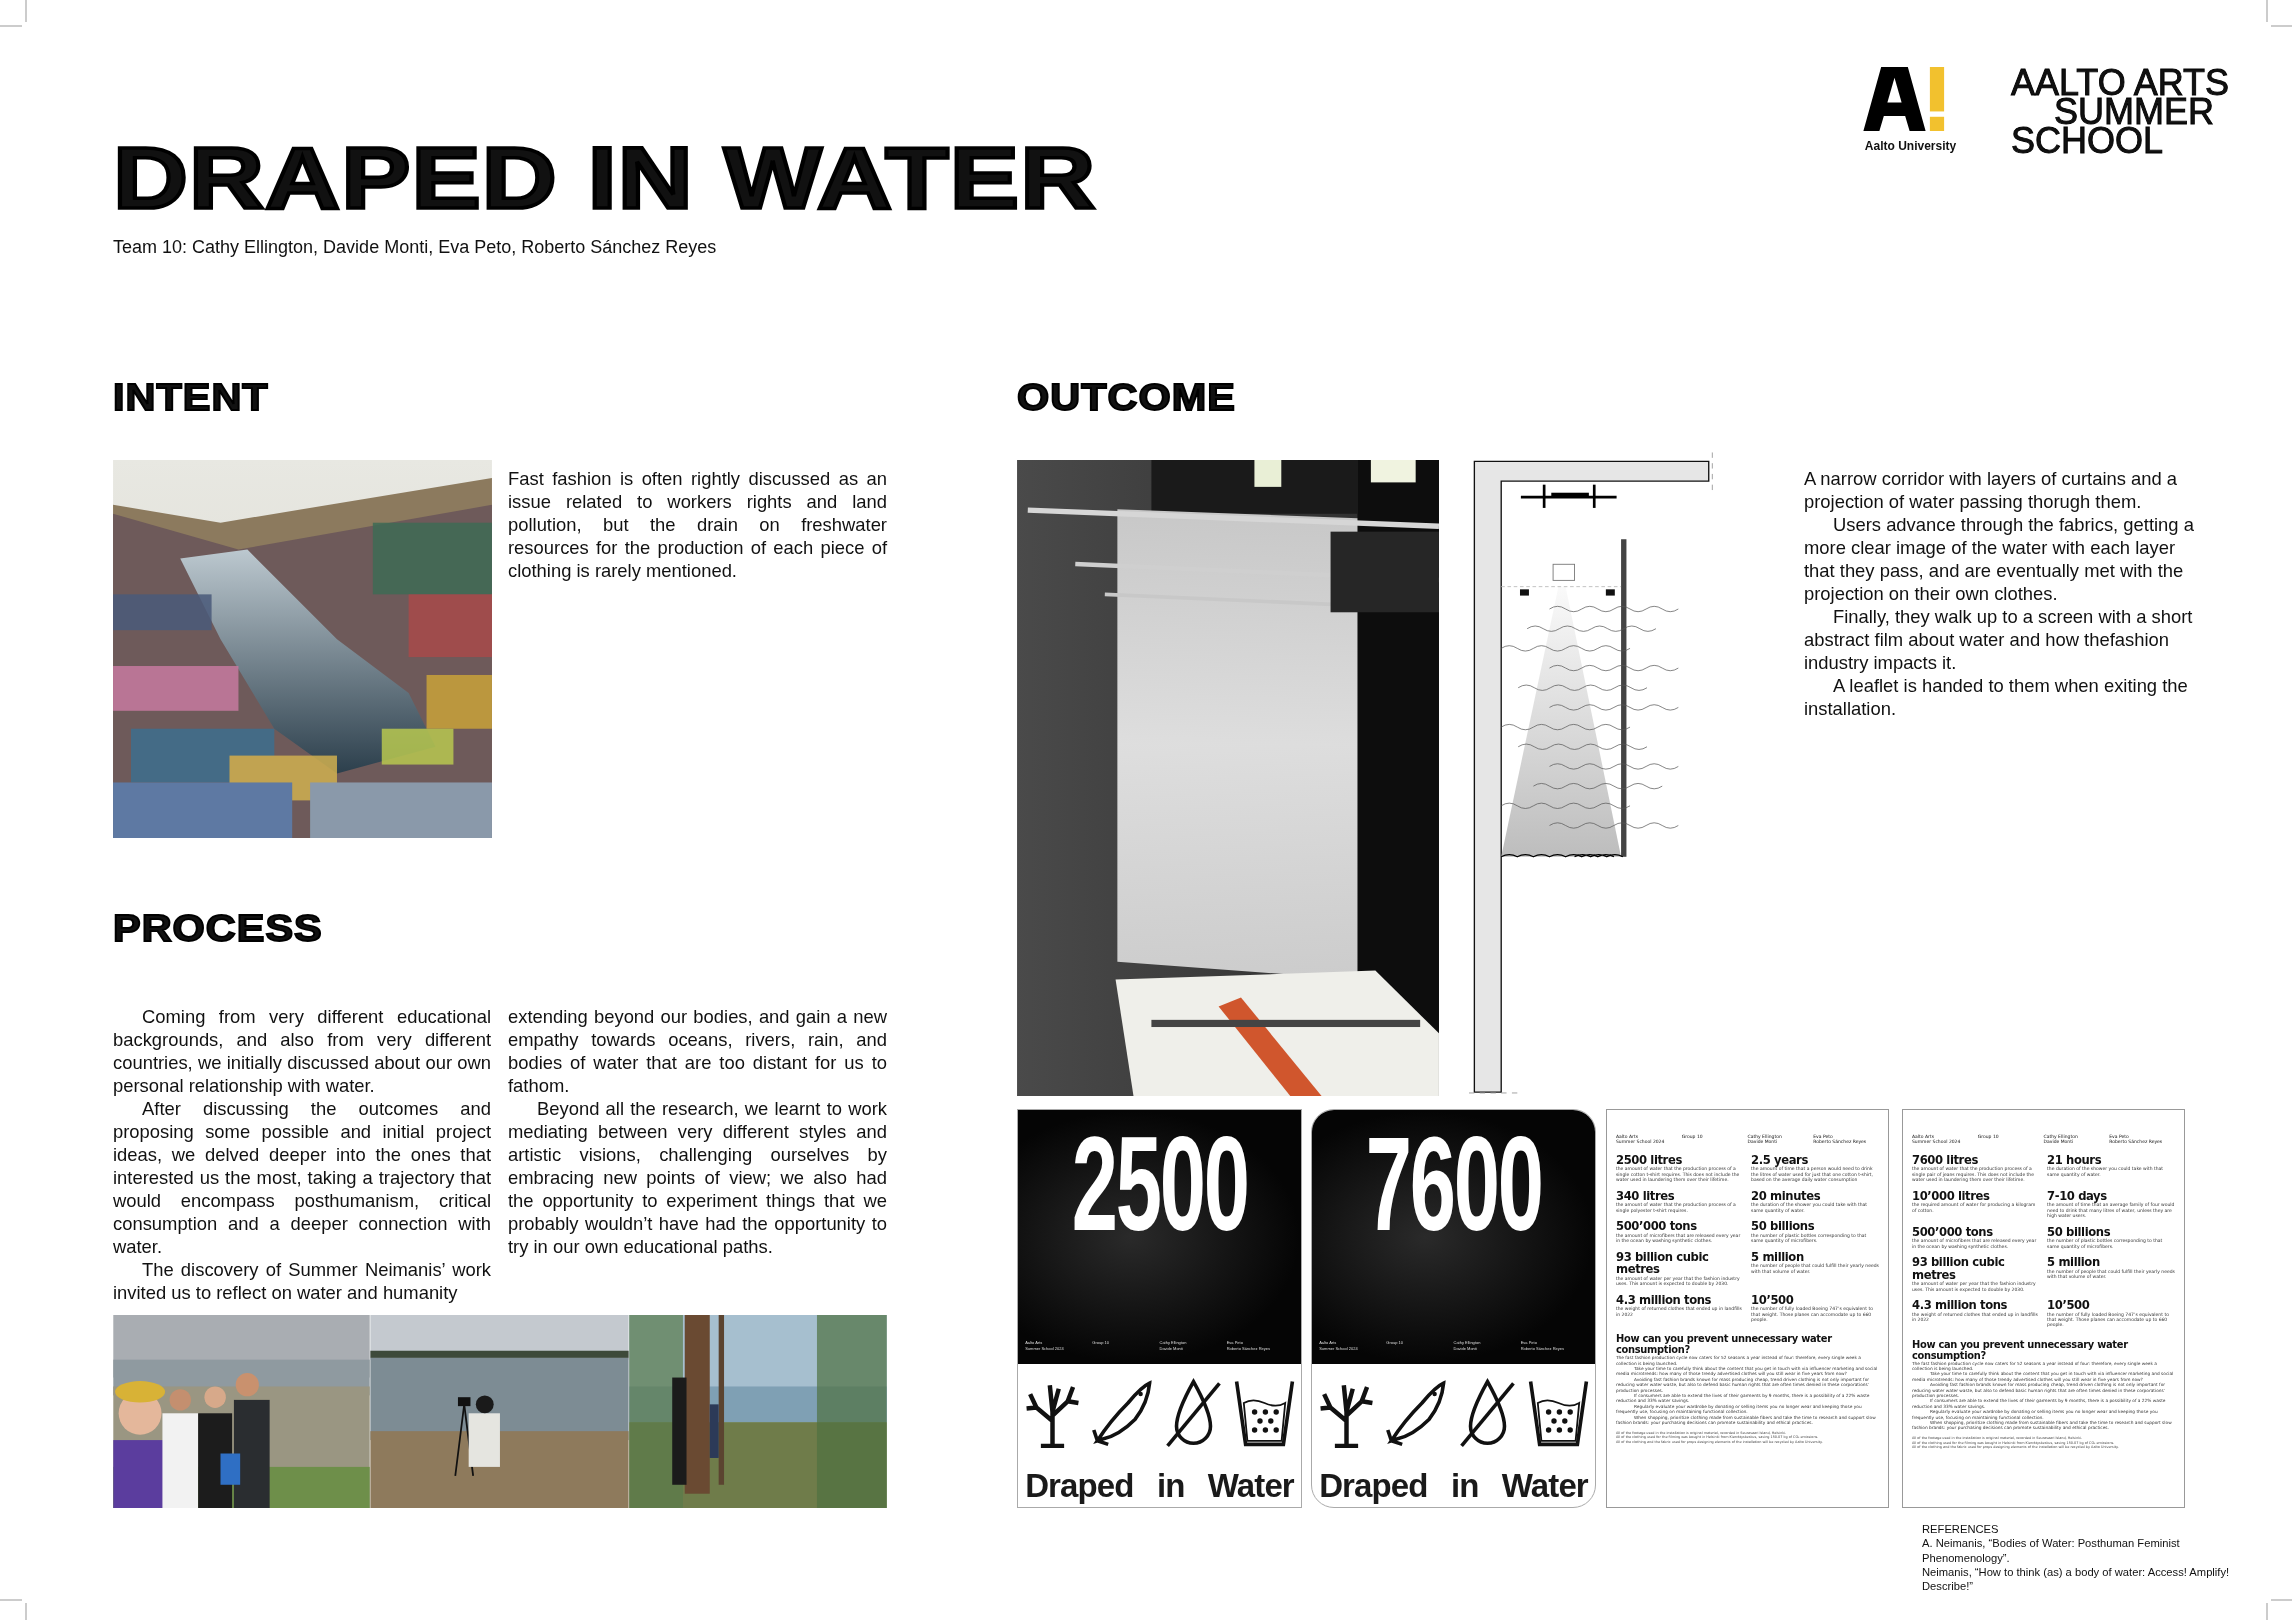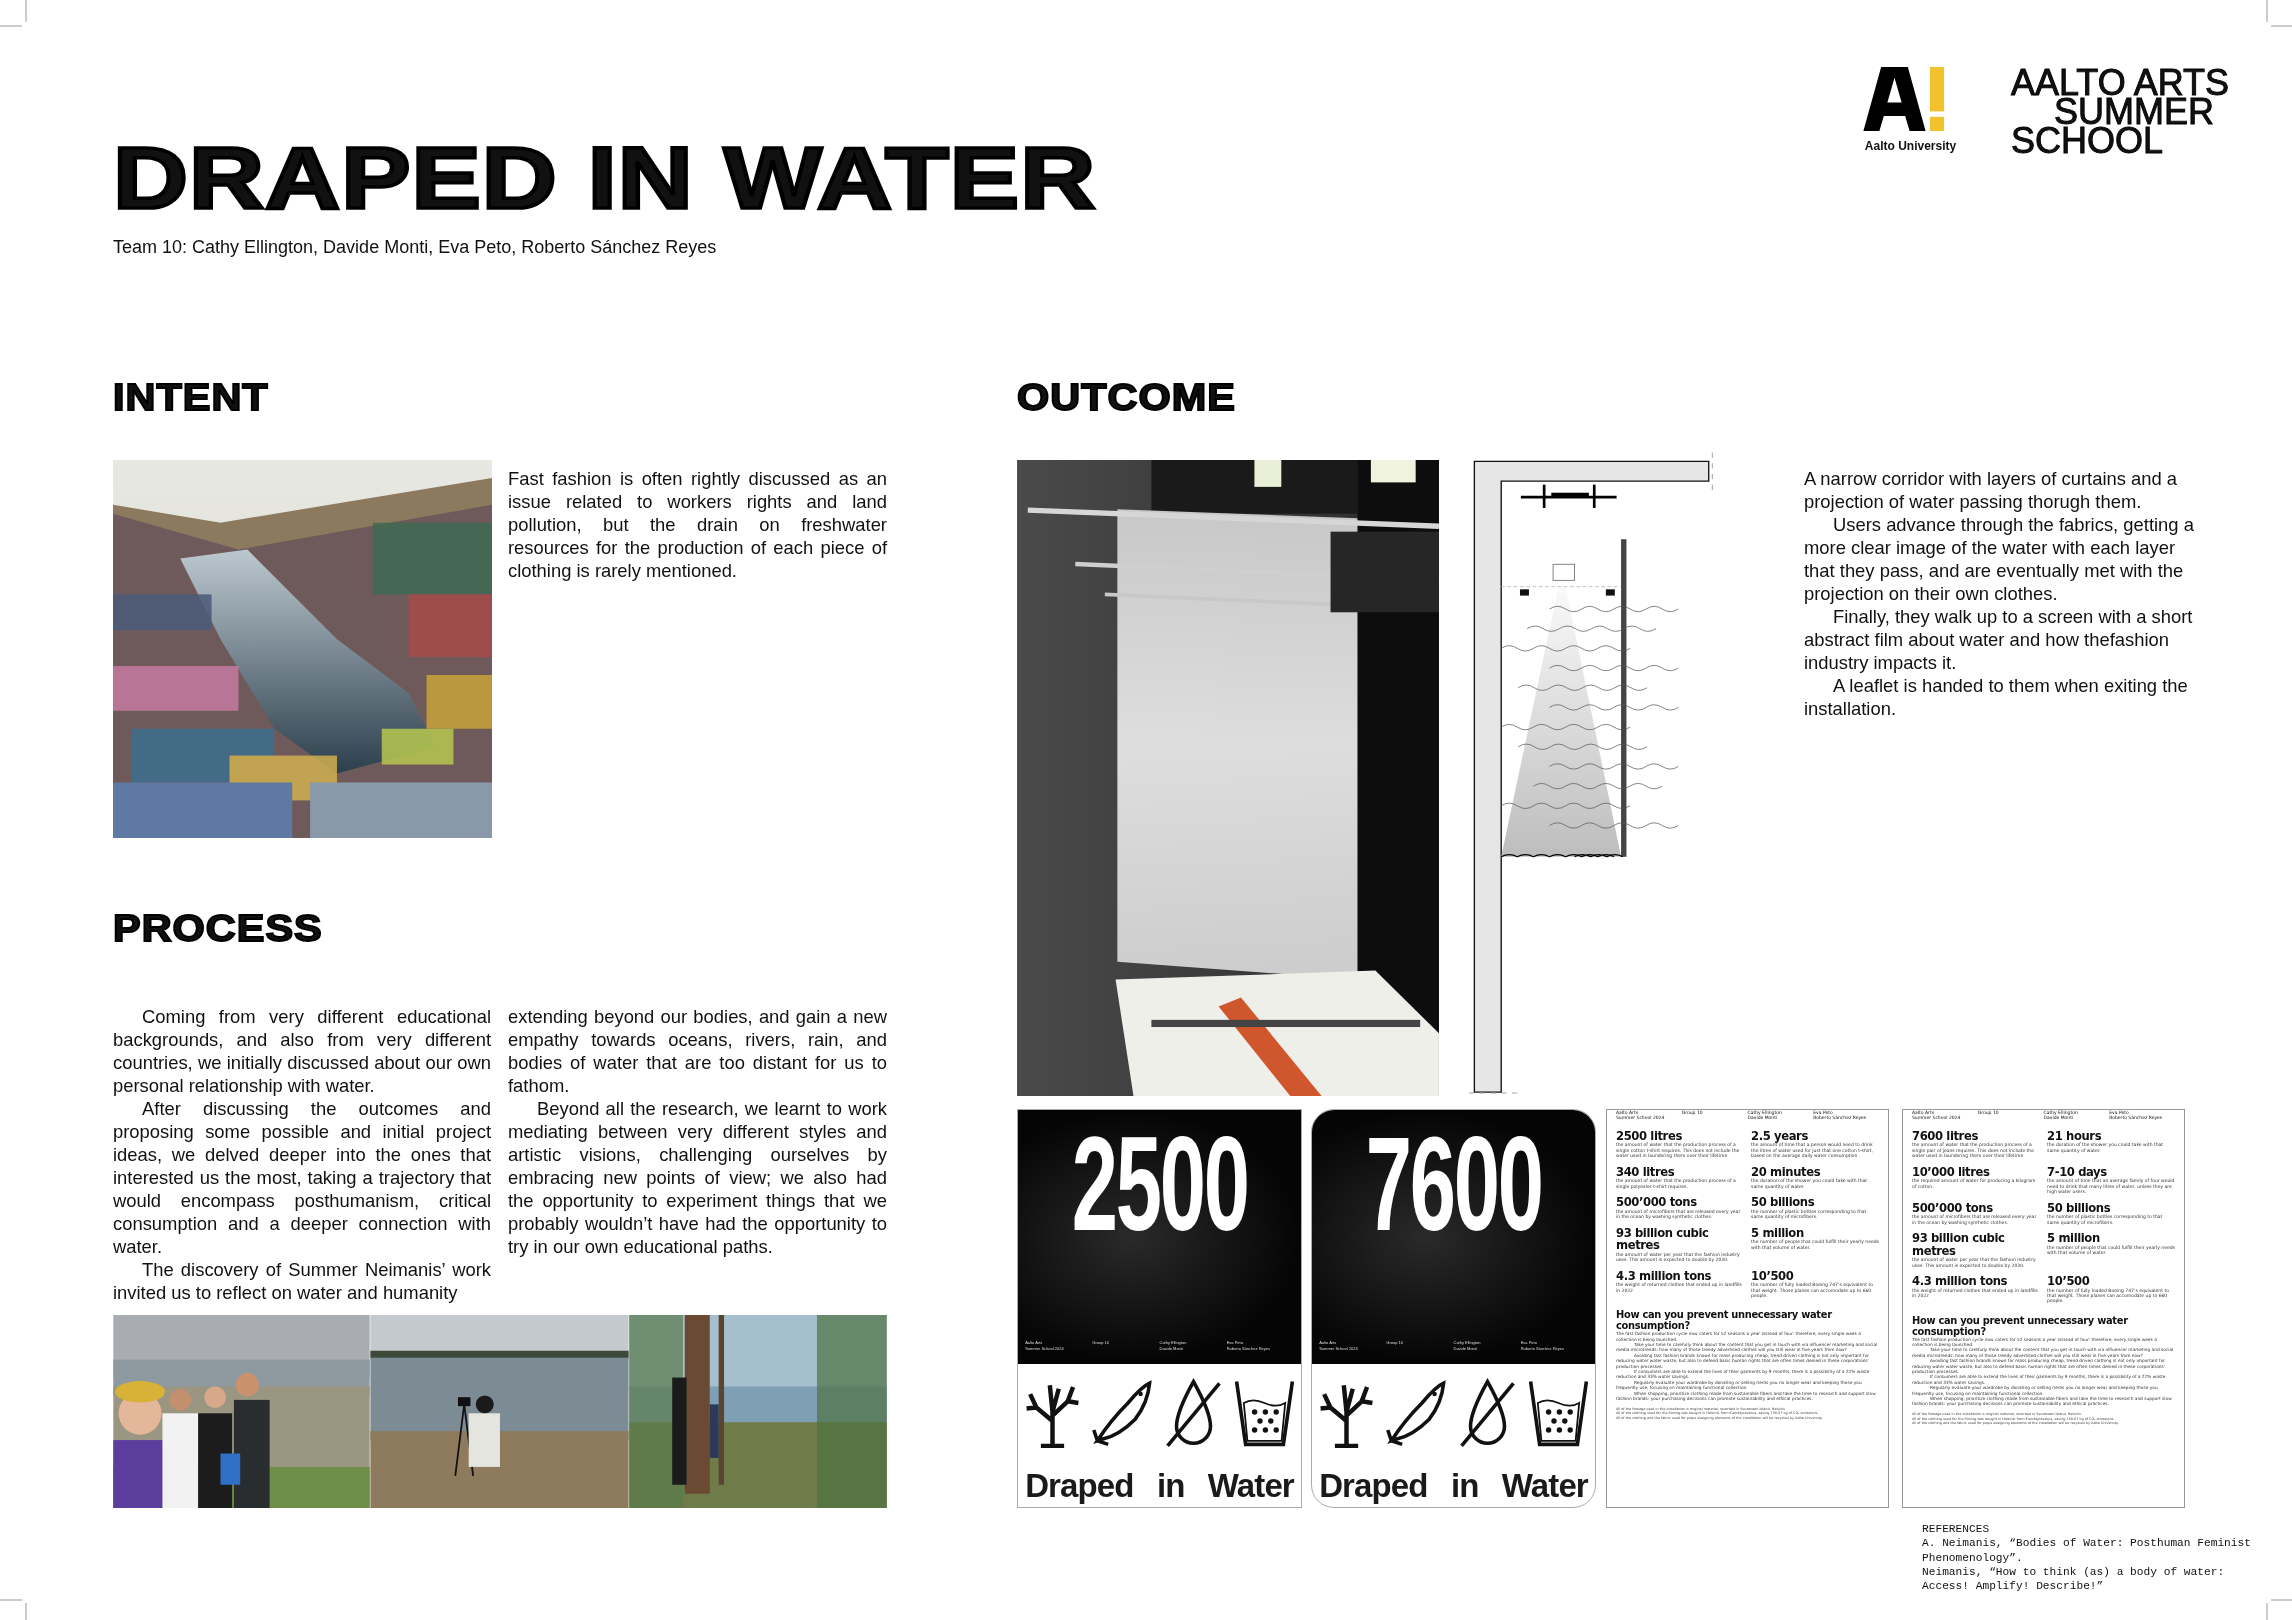--- a/index.html
+++ b/index.html
@@ -7,37 +7,37 @@
   .abs{position:absolute;}
   .crop{position:absolute;background:#ccc;}
   .title{left:113px;top:134px;font-family:"Liberation Sans",sans-serif;font-weight:900;font-size:88px;letter-spacing:0.9px;line-height:1;transform:scaleX(1.18);transform-origin:left top;-webkit-text-stroke:3.6px #000;}
   .team{left:113px;top:237px;font-size:18px;}
   .h2{font-weight:900;font-size:36px;line-height:1;letter-spacing:0.9px;transform:scaleX(1.15);transform-origin:left top;-webkit-text-stroke:1.8px #000;}
   .body{font-size:18.4px;line-height:23px;text-align:justify;}
   .body p{margin:0;}
   .body p.ind{text-indent:29px;}
   .school{left:2011px;top:68px;font-weight:400;font-size:36px;line-height:29px;-webkit-text-stroke:0.9px #000;}
   .photo{position:absolute;overflow:hidden;}
-  .leaflet{position:absolute;border:0.9px solid #999;background:#fff;font-family:"DejaVu Sans",sans-serif;box-sizing:border-box;padding:0 9px;}
+  .leaflet{position:absolute;border:0.9px solid #999;background:#fff;font-family:"DejaVu Sans",sans-serif;box-sizing:border-box;padding:24px 9px;}
   .lf-head{display:flex;font-size:4.5px;line-height:5.4px;margin-bottom:9px;}
   .lf-head div{flex:1;}
   .lf-grid{display:grid;grid-template-columns:1fr 1fr;column-gap:7.2px;row-gap:7.2px;}
   .lf-stat .v{font-weight:bold;font-size:11.6px;line-height:12.5px;letter-spacing:-0.4px;}
   .lf-stat .d{font-size:4.5px;line-height:5.4px;color:#333;}
   .lf-q{font-weight:bold;font-size:9.9px;margin-top:10.7px;letter-spacing:-0.3px;}
   .lf-p{font-size:4.3px;line-height:5.4px;color:#333;}
   .lf-foot{font-size:3.4px;line-height:4.5px;color:#444;margin-top:5.4px;}
   .poster{position:absolute;background:#fff;border:0.9px solid #aaa;overflow:hidden;box-sizing:border-box;}
   .poster .dark{position:absolute;left:0;top:0;right:0;height:64%;background:radial-gradient(ellipse at 40% 50%,#2a2a2a,#050505 70%);}
   .poster .num{position:absolute;left:0;right:0;top:7.2px;text-align:center;color:#fff;font-family:"Liberation Sans",sans-serif;font-weight:bold;font-size:134px;line-height:1;transform:scaleX(0.62);letter-spacing:-3.6px;}
   .poster .credits{position:absolute;left:7.2px;right:7.2px;top:58%;display:flex;font-size:4px;color:#ddd;line-height:5.4px;}
   .poster .credits div{flex:1;}
   .poster .icons{position:absolute;left:5.4px;right:5.4px;top:67%;height:72px;display:flex;justify-content:space-between;}
   .poster .brand{position:absolute;left:7.2px;right:7.2px;bottom:5.4px;display:flex;justify-content:space-between;font-weight:900;font-size:33px;letter-spacing:-0.9px;line-height:1;color:#1a1a1a;}
-  .refs{left:1922px;top:1522px;font-size:11.2px;line-height:14.3px;width:340px;font-family:Liberation Mono, monospace;}
+  .refs{left:1922px;top:1522px;font-size:11.2px;line-height:14.3px;width:340px;}
 </style>
 </head>
 <body>
 
 <div class="crop" style="left:25px;top:0;width:1.8px;height:21.5px;"></div>
 <div class="crop" style="left:0;top:25px;width:21.5px;height:1.8px;"></div>
 <div class="crop" style="left:0;top:1599px;width:21.5px;height:1.8px;"></div>
 <div class="crop" style="left:25px;top:1603px;width:1.8px;height:17px;"></div>
 <div class="crop" style="left:2266px;top:0;width:1.8px;height:21.5px;"></div>
 <div class="crop" style="left:2271px;top:25px;width:21.5px;height:1.8px;"></div>

